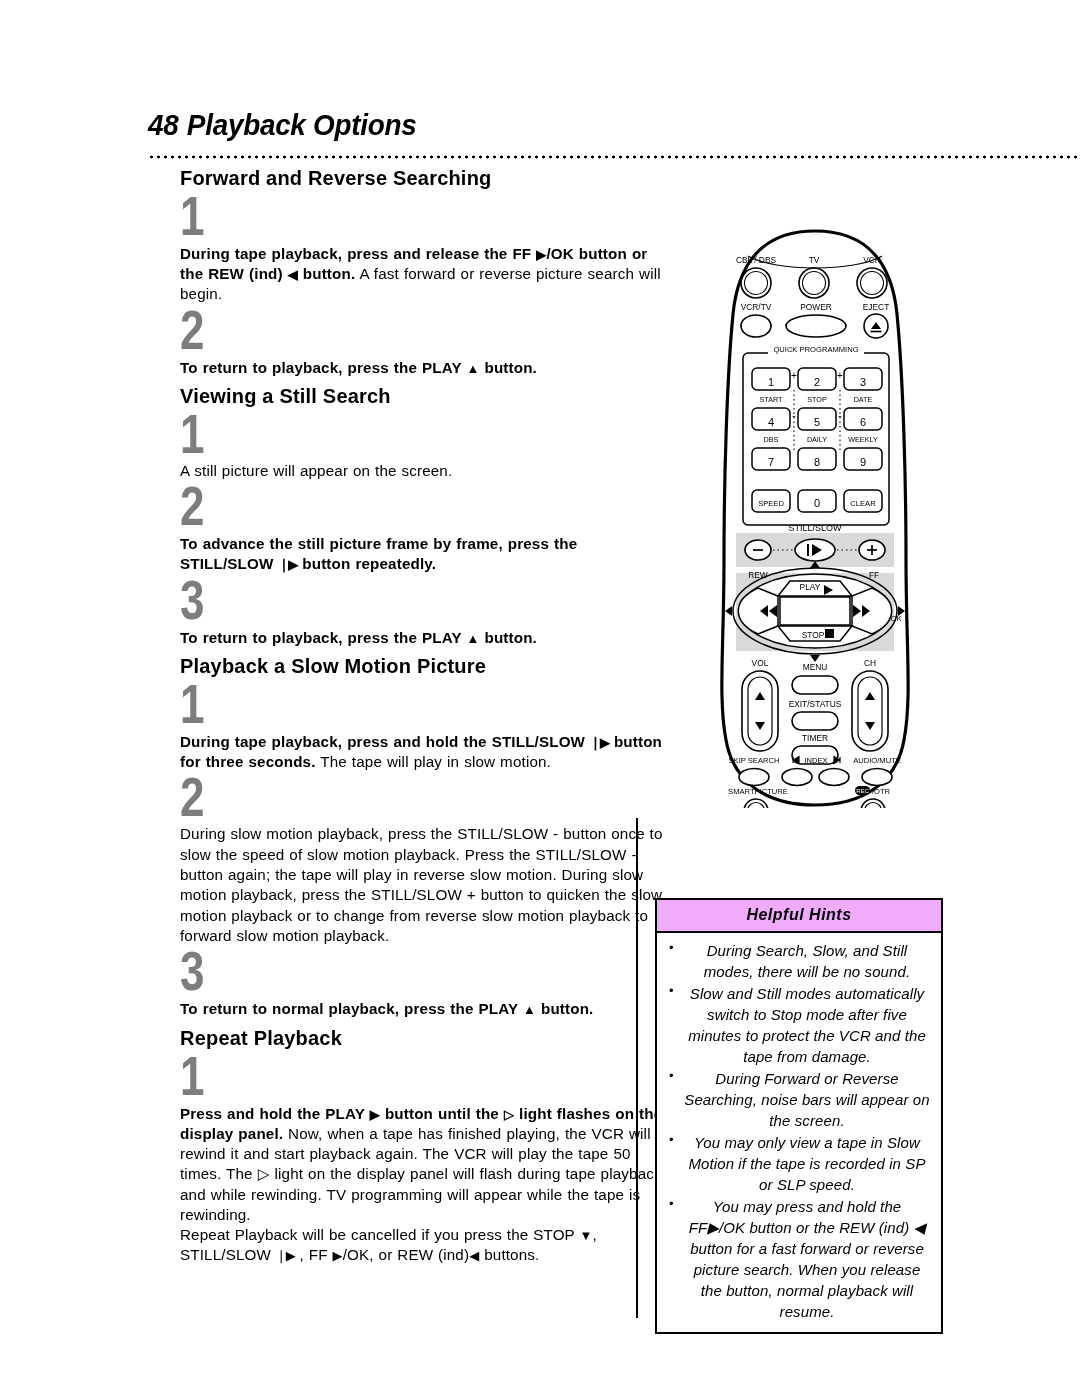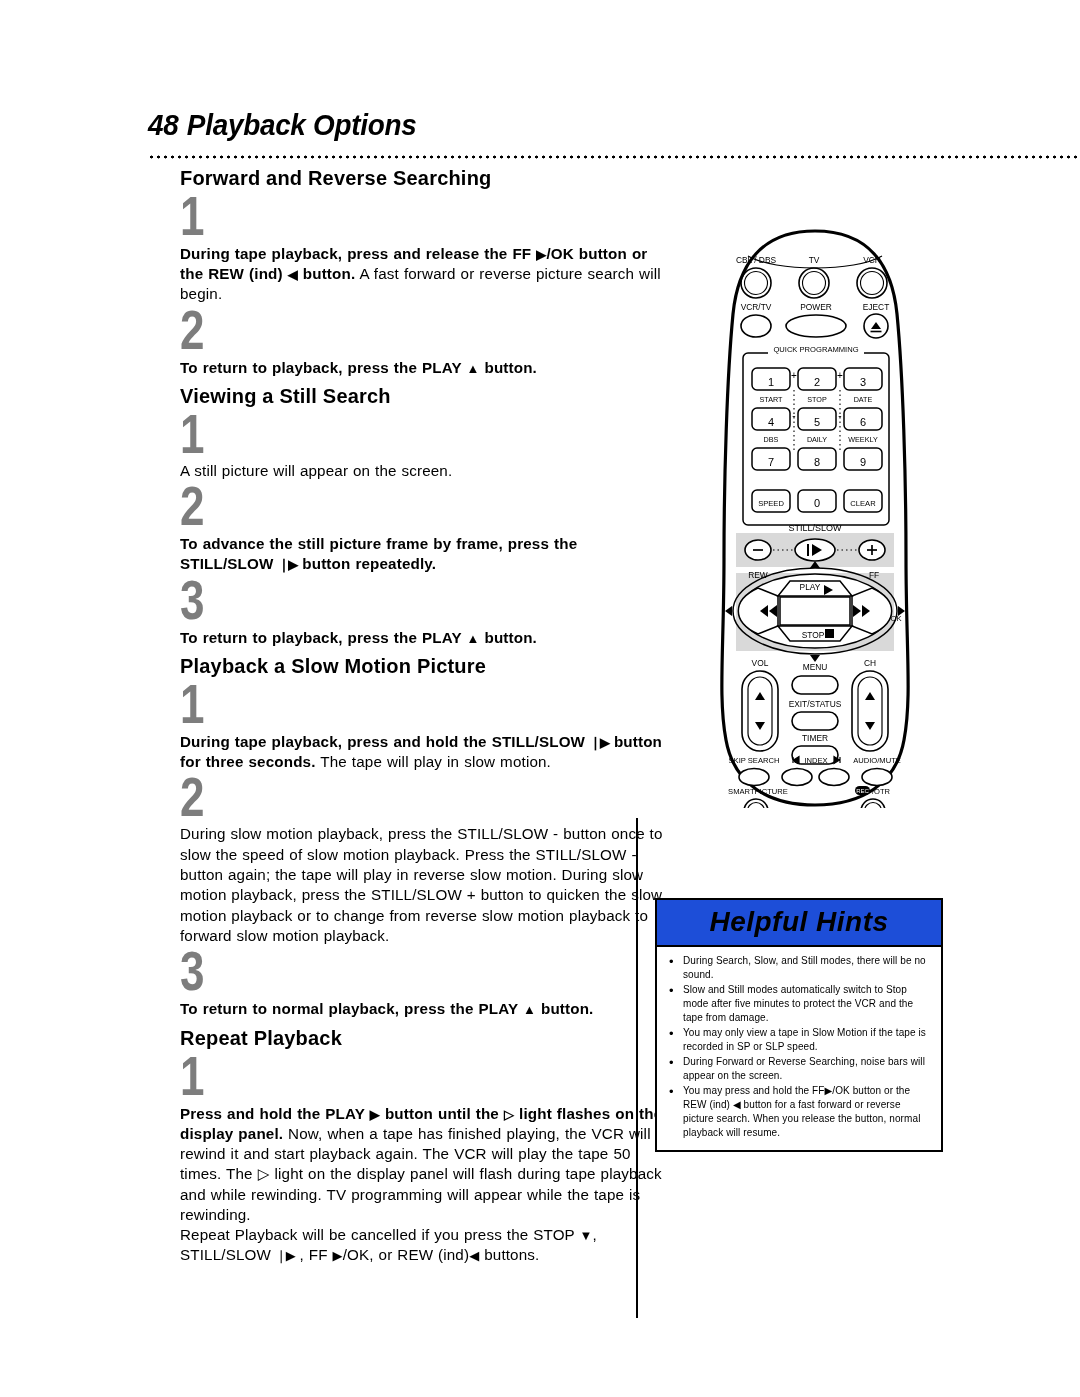--- a/index.html
+++ b/index.html
@@ -122,41 +122,43 @@
   #hints-box {
     position: absolute;
     left: 655px;
     top: 898px;
     width: 288px;
     border: 2.5px solid #000;
     background: #fff;
     box-sizing: border-box;
   }
   #hints-title {
-    background: #1d4ed8;
+    background: #f0abfc;
     border-bottom: 2.5px solid #000;
     text-align: center;
-    font-size: 28px;
+    font-size: 16px;
     font-weight: bold;
     font-style: italic;
     padding: 6px 0 7px 0;
     letter-spacing: 0.5px;
   }
   #hints-list {
     margin: 0;
     padding: 7px 10px 9px 10px;
     list-style: none;
   }
   #hints-list li {
-    font-size: 10px;
+    font-size: 15px;
+    font-style: italic;
     line-height: 1.40;
     margin: 0 0 1px 0;
     padding-left: 16px;
     position: relative;
     letter-spacing: 0.1px;
+    text-align: center;
   }
   #hints-list li::before {
     content: "\2022";
     position: absolute;
     left: 2px;
     top: -1px;
     font-size: 13px;
     font-style: normal;
   }
 
@@ -229,22 +231,22 @@
       <div class="para"><span>Repeat Playback will be cancelled if you press the STOP </span><span class="g-tri-d">▼</span><span>, STILL/SLOW </span><span class="g-still">❘▶</span><span> , FF </span><span class="g-tri-r">▶</span><span>/OK, or REW (ind)</span><span class="g-tri-l">◀</span><span> buttons.</span></div>
     </div>
 
   </div>
 
   <div id="hints-box">
     <div id="hints-title">Helpful Hints</div>
     <ul id="hints-list">
       <li>During Search, Slow, and Still modes, there will be no sound.</li>
       <li>Slow and Still modes automatically switch to Stop mode after five minutes to protect the VCR and the tape from damage.</li>
+      <li>During Forward or Reverse Searching, noise bars will appear on the screen.</li>
       <li>You may only view a tape in Slow Motion if the tape is recorded in SP or SLP speed.</li>
-      <li>During Forward or Reverse Searching, noise bars will appear on the screen.</li>
       <li>You may press and hold the FF▶/OK button or the REW (ind) ◀ button for a fast forward or reverse picture search. When you release the button, normal playback will resume.</li>
     </ul>
   </div>
 
   <div id="remote">
   <svg viewBox="0 0 230 580" width="230" height="580" xmlns="http://www.w3.org/2000/svg">
     <g fill="none" stroke="#000">
 
       <path d="M115 3 C 62 3 38 36 33 86 C 27 148 24 250 24 330
                C 24 420 18 470 26 512 C 34 556 68 577 115 577

